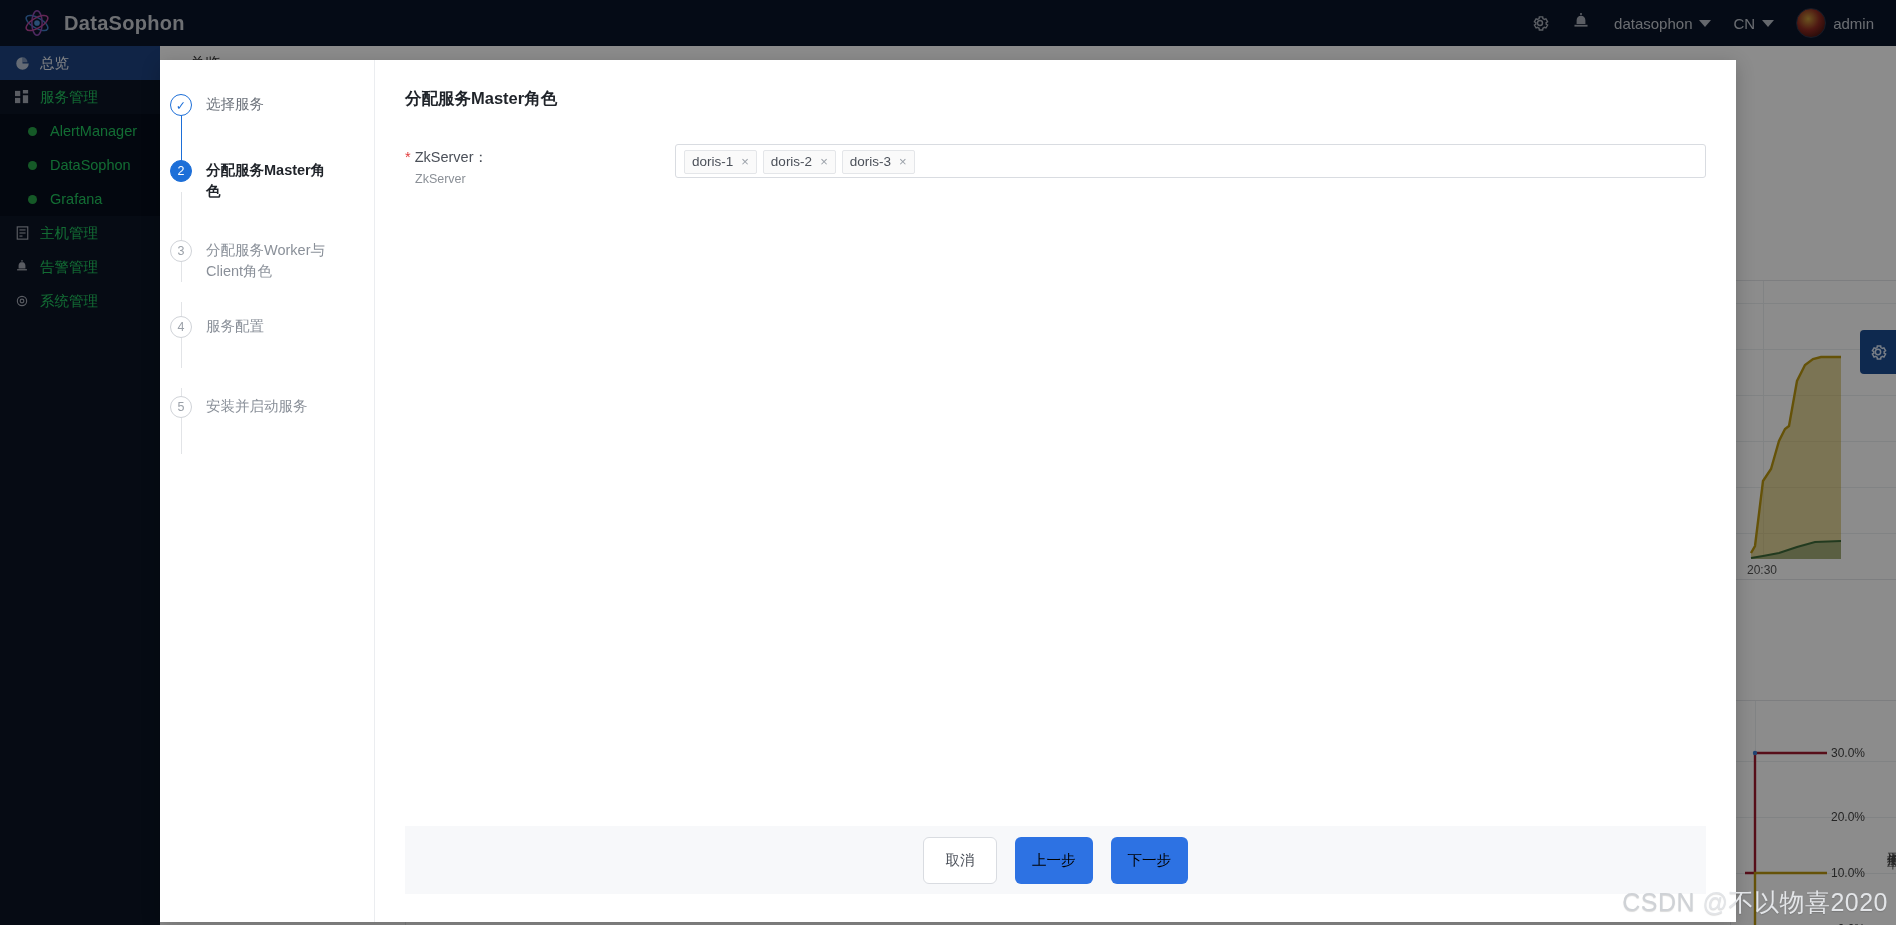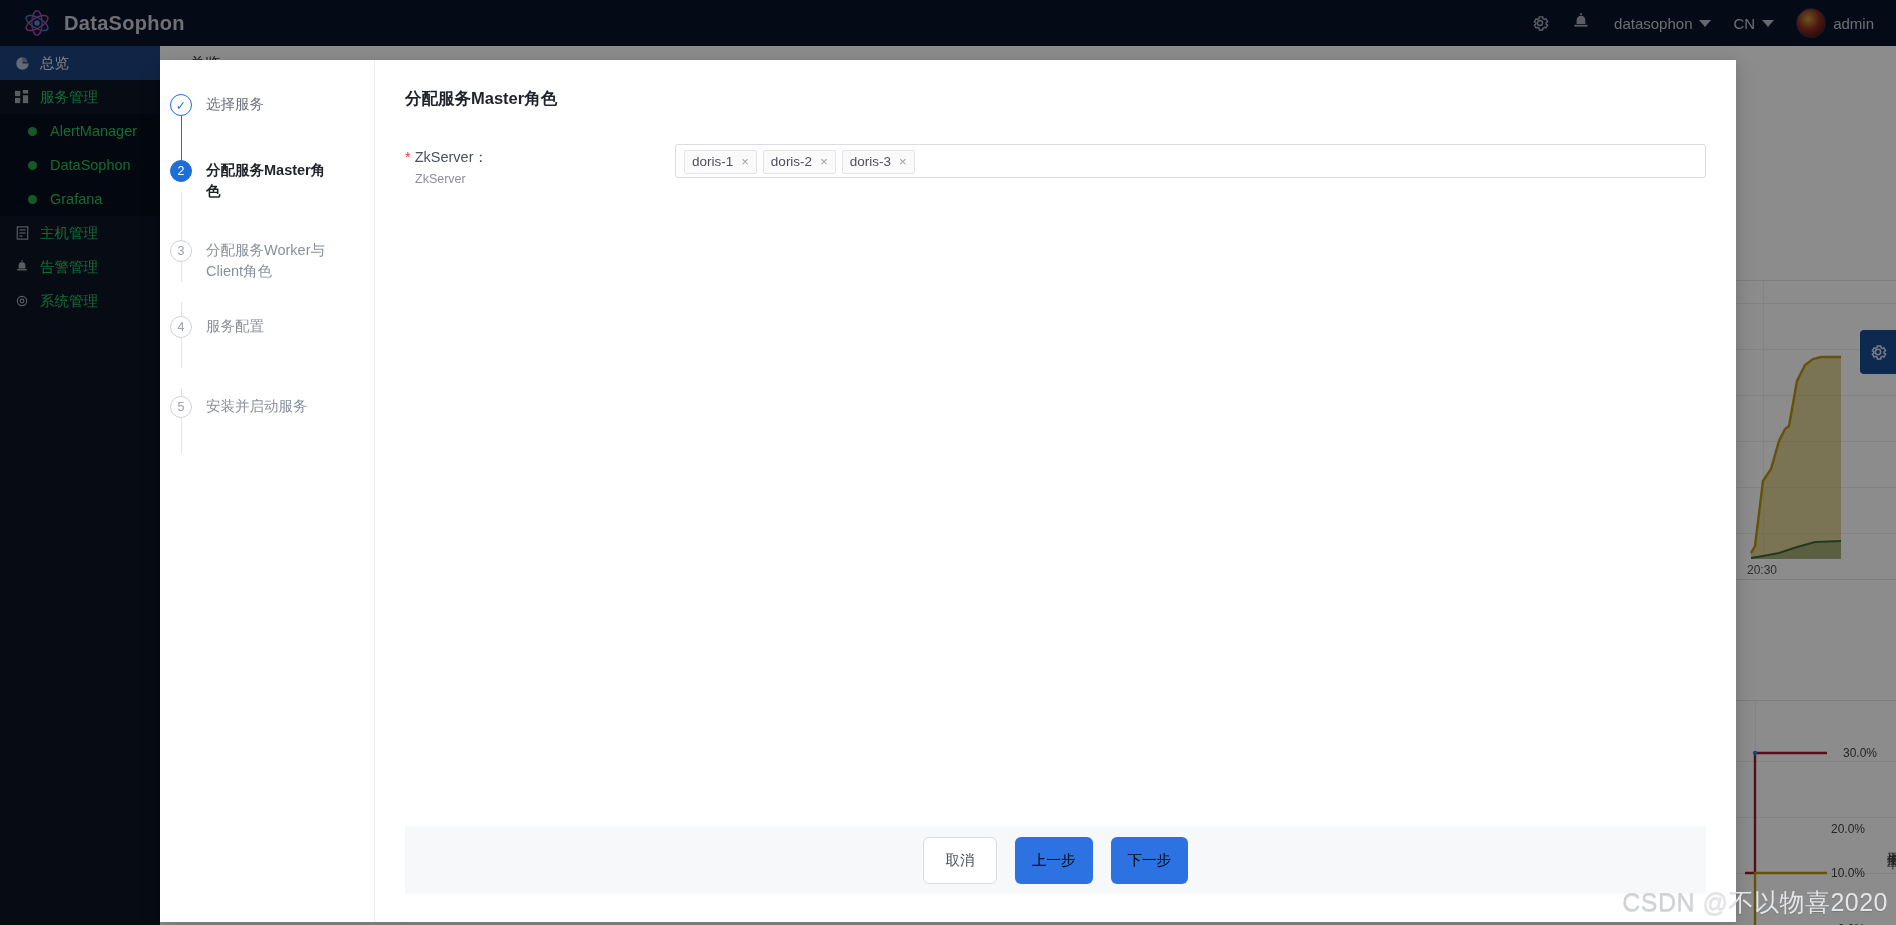--- a/index.html
+++ b/index.html
@@ -165,22 +165,22 @@
         <div class="grid-h" style="top:60px"></div>
         <div class="grid-h" style="top:116px"></div>
         <div class="grid-h" style="top:172px"></div>
 
         <div class="grid-v" style="left:24px"></div>
         <svg width="170" height="290" style="position:absolute;left:0;top:0">
           <polyline points="14,172 24,172 24,52 96,52" fill="none" stroke="#9e1b2f" stroke-width="2.4"></polyline>
           <polyline points="14,230 24,230 24,172 96,172" fill="none" stroke="#b8960f" stroke-width="2.4"></polyline>
           <circle cx="24" cy="52" r="2.2" fill="#3d7fd1"></circle>
         </svg>
-        <div class="y-tick" style="top:52px; right:22px">30.0%</div>
-        <div class="y-tick" style="top:128px; right:34px">20.0%</div>
+        <div class="y-tick" style="top:52px; right:34px">30.0%</div>
+        <div class="y-tick" style="top:116px; right:34px">20.0%</div>
         <div class="y-tick" style="top:172px; right:34px">10.0%</div>
         <div class="y-tick" style="top:228px; right:34px">0.0%</div>
         <div class="y-axis-title">平均使用率</div>
 
       </div>
 
       <div class="gear-fab">
         <svg width="20" height="20" viewBox="0 0 24 24" fill="none" stroke="#dbe6f5" stroke-width="1.8">
           <circle cx="12" cy="12" r="3.2"></circle>
           <path d="M19.4 13.5l1.7 1-2 3.5-1.9-.7a7.6 7.6 0 0 1-1.7 1l-.3 2h-4l-.3-2a7.6 7.6 0 0 1-1.7-1l-1.9.7-2-3.5 1.7-1a7.7 7.7 0 0 1 0-2l-1.7-1 2-3.5 1.9.7a7.6 7.6 0 0 1 1.7-1l.3-2h4l.3 2a7.6 7.6 0 0 1 1.7 1l1.9-.7 2 3.5-1.7 1a7.7 7.7 0 0 1 0 2z"></path>

